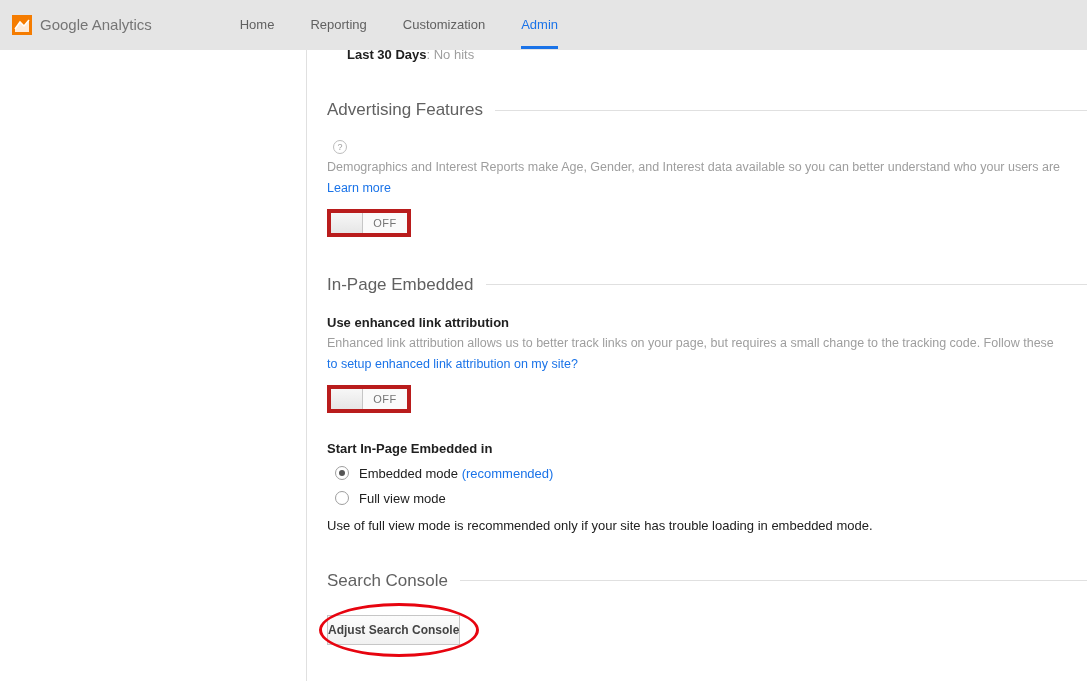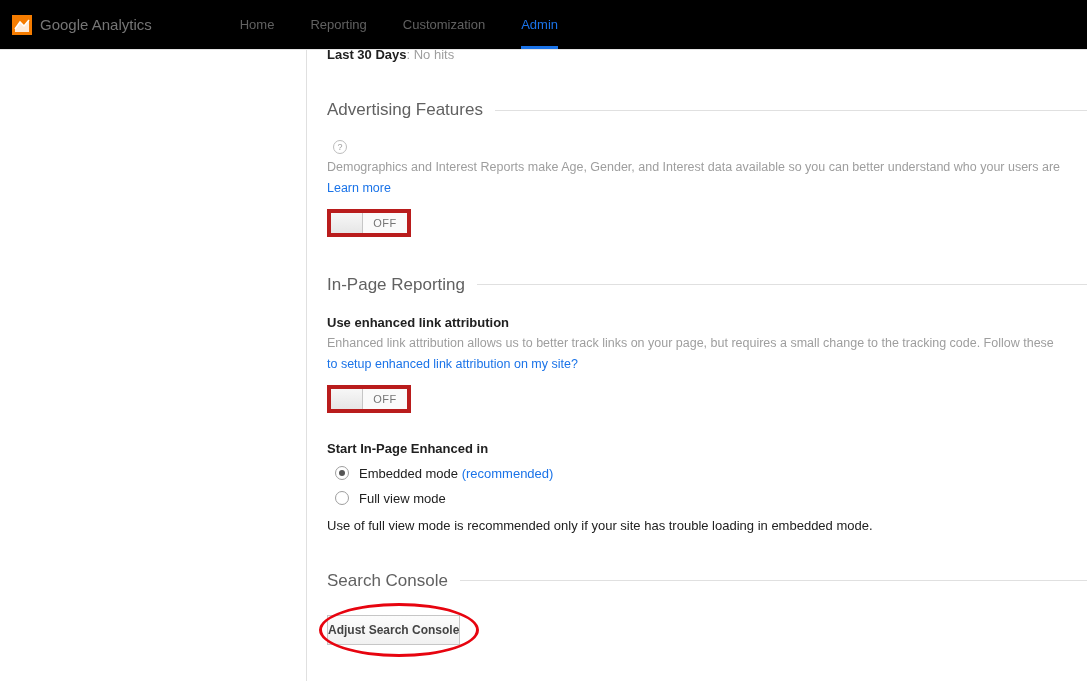--- a/index.html
+++ b/index.html
@@ -5,21 +5,21 @@
   * { box-sizing: border-box; margin: 0; padding: 0; }
   body {
     font-family: Arial, "Helvetica Neue", Helvetica, sans-serif;
     font-size: 13px;
     color: #333;
     background: #fff;
     width: 1087px;
     overflow: hidden;
   }
   .header {
-    background: #000000;
+    background: #e5e5e5;
     border-bottom: 1px solid #e5e5e5;
     height: 50px;
     display: flex;
     align-items: center;
     padding: 0 12px;
   }
   .logo {
     display: flex;
     align-items: center;
     margin-right: 70px;
@@ -71,21 +71,21 @@
   .main {
     padding: 0 0 0 20px;
     flex: 1;
     position: relative;
   }
   .cutoff-line {
     font-size: 13px;
     color: #212121;
     margin-top: -3px;
   }
-  .cutoff-line .bold { font-weight: bold; }
+  .cutoff-line .bold { font-weight: bold; margin-left: 20px; }
   .cutoff-line .grey { color: #9e9e9e; }
   .section-title-row {
     display: flex;
     align-items: center;
     margin-top: 38px;
   }
   .section-title {
     font-size: 17px;
     color: #616161;
     font-weight: 400;
@@ -258,35 +258,35 @@
     </div>
     <div class="desc">Demographics and Interest Reports make Age, Gender, and Interest data available so you can better understand who your users are</div>
     <div><span class="link">Learn more</span></div>
     <div class="toggle">
       <div class="toggle-handle"></div>
       <div class="toggle-label">OFF</div>
     </div>
 
     
     <div class="section-title-row">
-      <div class="section-title">In-Page Reporting</div>
+      <div class="section-title">In-Page Embedded</div>
       <div class="section-rule"></div>
     </div>
     <div class="field-label">
       <span>Use enhanced link attribution</span>
     </div>
     <div class="desc">Enhanced link attribution allows us to better track links on your page, but requires a small change to the tracking code. Follow these</div>
     <div><span class="link">to setup enhanced link attribution on my site?</span></div>
     <div class="toggle">
       <div class="toggle-handle"></div>
       <div class="toggle-label">OFF</div>
     </div>
 
     <div class="field-label" style="margin-top:28px;">
-      <span>Start In-Page Enhanced in</span>
+      <span>Start In-Page Embedded in</span>
     </div>
     <div class="radio-group">
       <div class="radio-row">
         <div class="radio selected"></div>
         <span class="radio-label">
           <span>Embedded mode </span><span class="paren-link">(recommended)</span>
         </span>
       </div>
       <div class="radio-row">
         <div class="radio"></div>

